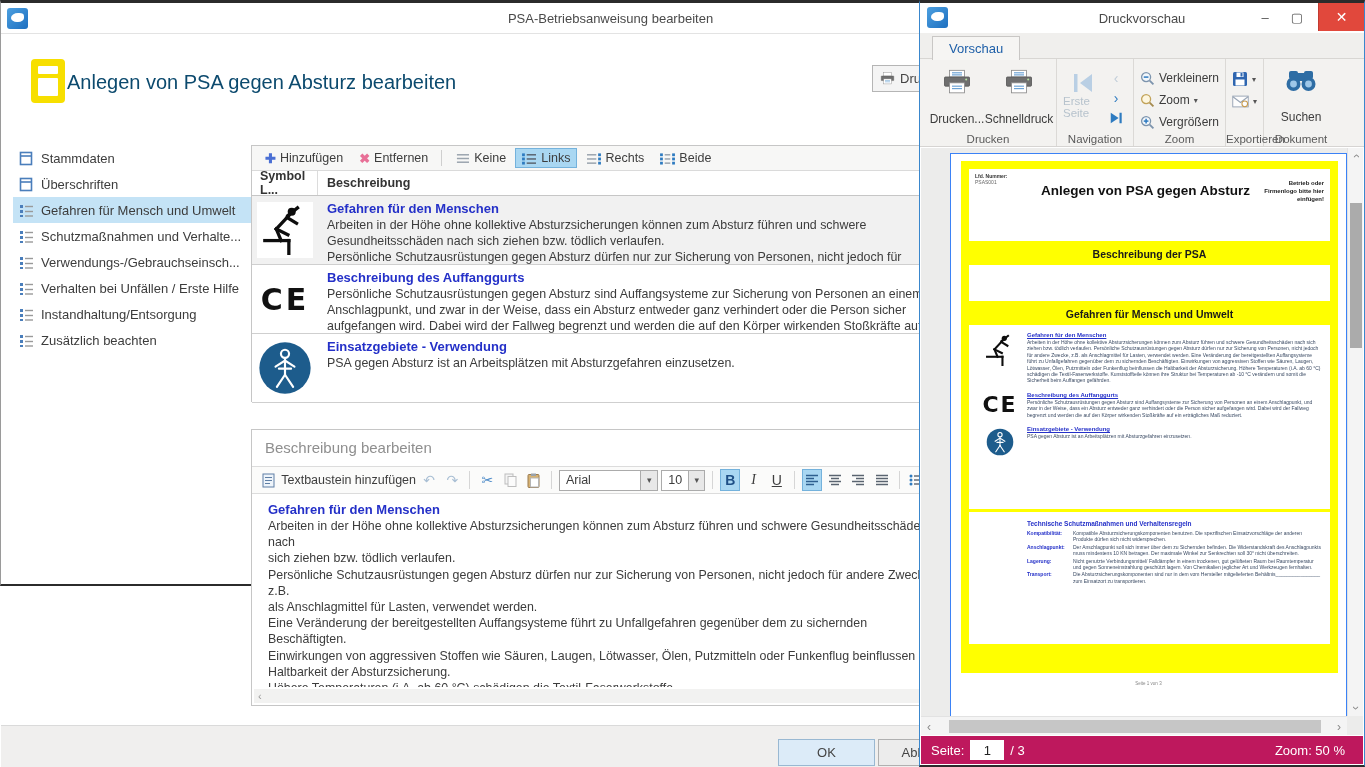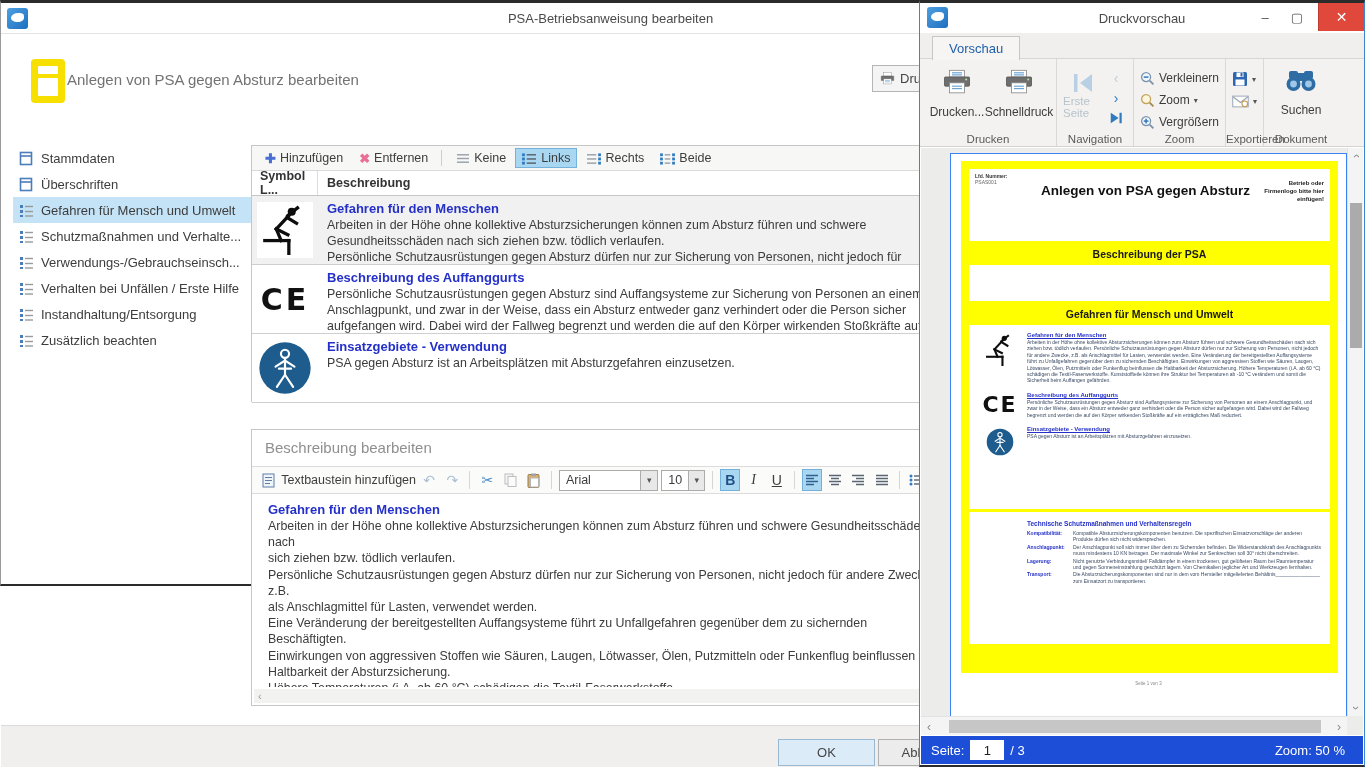--- a/index.html
+++ b/index.html
@@ -9,21 +9,21 @@
 
   
   .main-window{position:absolute;left:0;top:0;width:1220px;height:586px;background:#fff;
     border-top:3px solid #2b2b2b;border-bottom:2px solid #2b2b2b;border-left:1px solid #9a9a9a;}
   .mw-titlebar{position:relative;height:31px;border-bottom:1px solid #e3e3e3;
     display:flex;align-items:center;justify-content:center;font-size:13px;color:#4a4a4a;}
   .app-icon{position:absolute;left:6px;top:5px;width:21px;height:21px;border-radius:3px;
     background:linear-gradient(135deg,#4da0e0,#1d6fc0);}
   .app-icon:after{content:"";position:absolute;left:4px;top:5px;width:13px;height:9px;
     background:#fff;border-radius:60% 40% 50% 50%;}
-  .mw-header-title{position:absolute;left:66px;top:68px;font-size:15px;color:#737373;}
+  .mw-header-title{position:absolute;left:66px;top:68px;font-size:20px;color:#0c4a6e;}
   .yellow-doc-icon{position:absolute;left:30px;top:56px;width:34px;height:44px;background:#f7df00;border-radius:4px;}
   .yellow-doc-icon i{position:absolute;left:7px;width:20px;background:#fff;border-radius:1px;}
   .yellow-doc-icon i.t{top:7px;height:8px;} .yellow-doc-icon i.b{top:19px;height:18px;}
   .druck-btn{position:absolute;left:871px;top:62px;width:92px;height:27px;background:#f4f4f4;
     border:1px solid #b5b5b5;display:flex;align-items:center;gap:5px;padding-left:7px;font-size:13px;color:#444;}
 
   
   .mw-sidebar{position:absolute;left:12px;top:142px;width:238px;}
   .sb-item{height:26px;display:flex;align-items:center;gap:7px;padding-left:6px;font-size:13px;color:#3c3c3c;cursor:default;white-space:nowrap;}
   .sb-item.sel{background:#c4e3f6;}
@@ -82,21 +82,21 @@
   .pv-titlebar .app-icon{left:7px;top:4px;}
   .cap-btn{position:absolute;top:0;height:28px;display:flex;align-items:center;justify-content:center;color:#555;font-size:13px;}
   .cap-min{right:84px;width:30px;} .cap-max{right:52px;width:30px;}
   .cap-close{right:0;width:46px;background:#e1483c;color:#fff;font-size:14px;border-left:1px solid #c23a30;}
   .pv-tabs{height:26px;background:#f0efed;border-bottom:1px solid #d8d6d3;position:relative;}
   .pv-tab{position:absolute;left:12px;top:3px;height:24px;padding:0 16px;background:#f6f5f3;border:1px solid #c9c7c5;border-bottom:none;
     display:flex;align-items:center;font-size:13px;color:#1e5fa8;}
   .pv-ribbon{height:88px;background:#f3f2f0;border-bottom:1px solid #d6d4d2;display:flex;}
   .rgroup{position:relative;height:100%;border-right:1px solid #dbd9d6;padding:4px 6px 16px 6px;display:flex;align-items:flex-start;}
   .rlabel{position:absolute;left:0;right:0;bottom:1px;text-align:center;font-size:11.5px;color:#5a5a5a;}
-  .rbig{width:62px;display:flex;flex-direction:column;align-items:center;gap:10px;font-size:12px;color:#3d3d3d;padding-top:6px;text-align:center;}
+  .rbig{width:62px;display:flex;flex-direction:column;align-items:center;gap:17px;font-size:12px;color:#3d3d3d;padding-top:6px;text-align:center;}
   .nav-first{width:40px;display:flex;flex-direction:column;align-items:center;font-size:11.5px;color:#b7c3cd;padding-top:8px;line-height:12px;}
   .nav-col{display:flex;flex-direction:column;justify-content:center;gap:3px;padding:6px 2px 0 4px;}
   .nav-col .nbtn{width:18px;height:17px;display:flex;align-items:center;justify-content:center;font-size:14px;}
   .c-dis{color:#c0cdd8;} .c-blue{color:#2e7bc0;}
   .zcol{display:flex;flex-direction:column;gap:2px;padding-top:5px;}
   .zrow{display:flex;align-items:center;gap:4px;font-size:12px;color:#3d3d3d;height:20px;}
   .xcol{display:flex;flex-direction:column;gap:8px;padding-top:8px;}
   .xrow{display:flex;align-items:center;gap:4px;}
   .drop{font-size:8px;color:#555;}
   .pv-viewport{position:absolute;left:1px;right:1px;top:145px;bottom:30px;background:#ececeb;overflow:hidden;}
@@ -124,21 +124,21 @@
   .m-txt{flex:1;color:#3a4a63;}
   .page-foot{position:absolute;left:0;right:0;top:527px;text-align:center;font-size:4.5px;color:#888;}
   .vscroll{position:absolute;right:0;top:0;bottom:19px;width:16px;background:#f4f4f4;border-left:1px solid #e2e2e2;}
   .vscroll .a{position:absolute;left:0;width:16px;height:16px;color:#8a8a8a;font-size:12px;display:flex;align-items:center;justify-content:center;}
   .vscroll .a.up{top:0;} .vscroll .a.dn{bottom:0;}
   .vthumb{position:absolute;left:2px;top:55px;width:12px;height:145px;background:#ababab;}
   .hscroll{position:absolute;left:0;right:16px;bottom:0;height:19px;background:#f4f4f4;border-top:1px solid #e2e2e2;}
   .hscroll .a{position:absolute;top:0;width:16px;height:19px;color:#8a8a8a;font-size:12px;display:flex;align-items:center;justify-content:center;}
   .hscroll .a.lf{left:0;} .hscroll .a.rt{right:0;}
   .hthumb{position:absolute;left:28px;top:3px;width:372px;height:13px;background:#c6c6c6;}
-  .pv-status{position:absolute;left:1px;right:1px;bottom:1px;height:28px;background:#1d4ed8;color:#fff;
+  .pv-status{position:absolute;left:1px;right:1px;bottom:1px;height:28px;background:#be185d;color:#fff;
     display:flex;align-items:center;font-size:13px;padding:0 10px;gap:6px;}
   .pg-input{width:34px;height:20px;border:none;background:#fff;color:#222;text-align:center;font-size:13px;font-family:"Liberation Sans",sans-serif;}
   .zoom-lab{margin-left:auto;padding-right:8px;}
   svg{display:block;}
 </style>
 </head>
 <body>
 
 <div class="screen">
 

